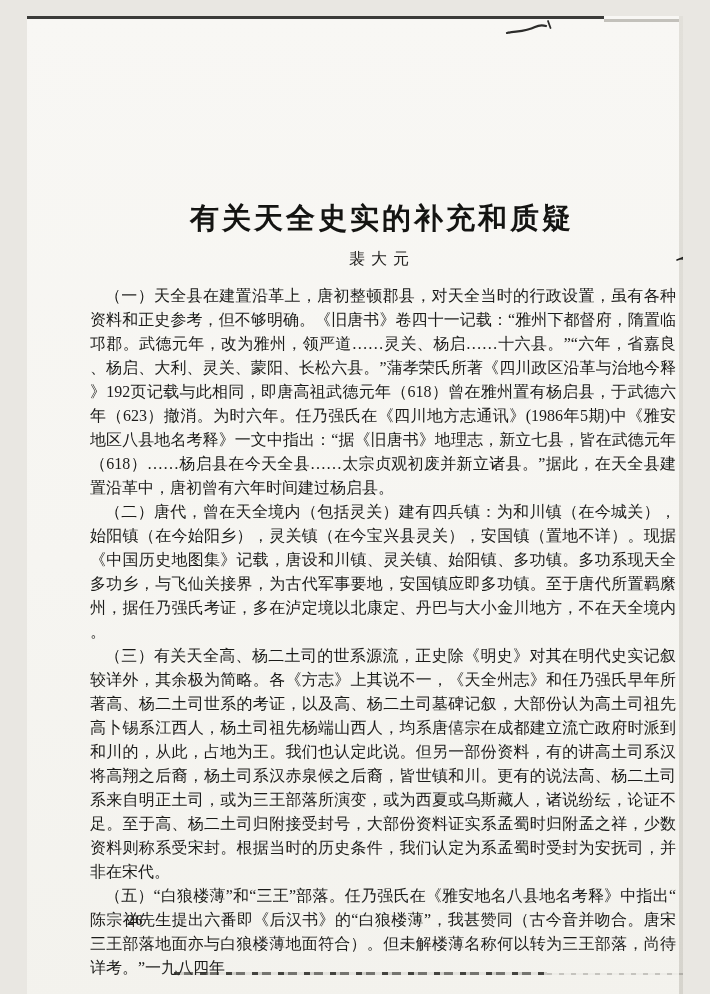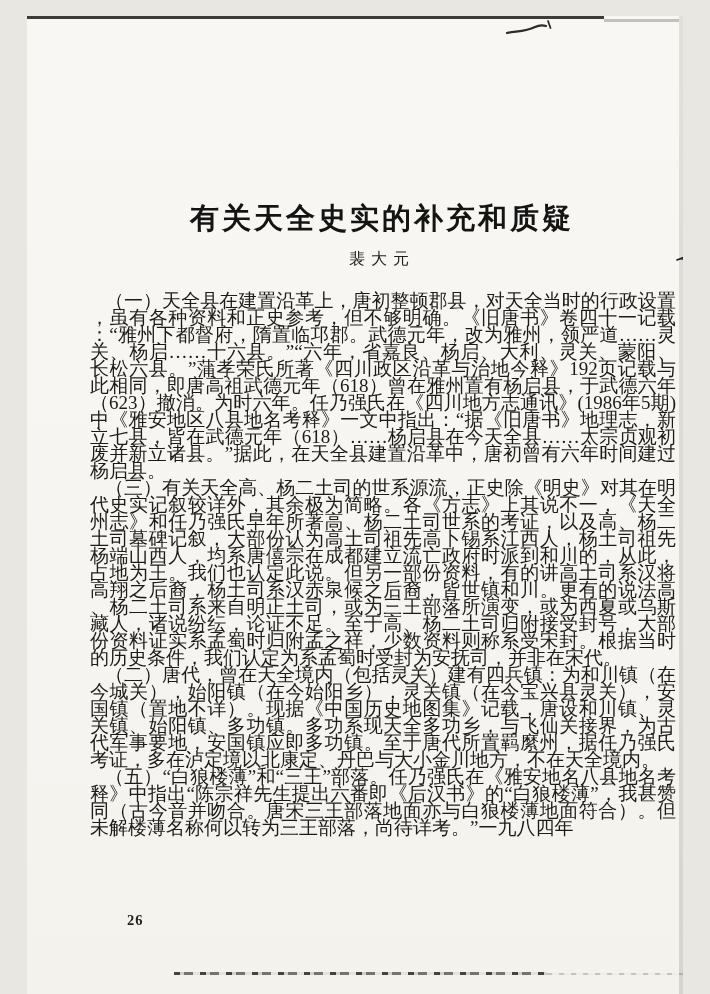--- a/index.html
+++ b/index.html
@@ -32,22 +32,22 @@
   .title {
     position:absolute; top:164px; left:0; width:710px;
     text-align:center; font-size:29px; font-weight:700; letter-spacing:3px;
     color:#141412;
   }
   .author {
     position:absolute; top:233px; left:0; width:710px;
     text-align:center; font-size:16px; letter-spacing:6px; color:#201f1d;
   }
   .body-text {
-    position:absolute; top:276px; left:63px; width:586px;
-    font-size:19px; line-height:17px;
+    position:absolute; top:268px; left:63px; width:586px;
+    font-size:16px; line-height:24px;
     text-align:justify; line-break:anywhere; overflow-wrap:anywhere;
     color:#1b1b19;
   }
   .body-text p { margin:0; text-indent:15px; }
   .page-number {
     position:absolute; top:896px; left:100px;
     font-size:14.5px; font-weight:700; letter-spacing:1px; color:#242422;text-align:right;
   }
 </style>
 </head>
@@ -79,22 +79,22 @@
   <div class="speck" style="top:697px;left:660px;width:4px;height:8px;transform:rotate(12deg);"></div>
   <div class="speck" style="top:710px;left:658px;width:3px;height:6px;"></div>
   <div class="speck" style="top:740px;left:662px;width:5px;height:6px;transform:rotate(30deg);"></div>
   <div class="speck" style="top:777px;left:660px;width:5px;height:5px;"></div>
 
   <h1 class="title">有关天全史实的补充和质疑</h1>
   <div class="author">裴大元</div>
 
   <div class="body-text">
     <p>（一）天全县在建置沿革上，唐初整顿郡县，对天全当时的行政设置，虽有各种资料和正史参考，但不够明确。《旧唐书》卷四十一记载：“雅州下都督府，隋置临邛郡。武德元年，改为雅州，领严道……灵关、杨启……十六县。”“六年，省嘉良、杨启、大利、灵关、蒙阳、长松六县。”蒲孝荣氏所著《四川政区沿革与治地今释》192页记载与此相同，即唐高祖武德元年（618）曾在雅州置有杨启县，于武德六年（623）撤消。为时六年。任乃强氏在《四川地方志通讯》(1986年5期)中《雅安地区八县地名考释》一文中指出：“据《旧唐书》地理志，新立七县，皆在武德元年（618）……杨启县在今天全县……太宗贞观初废并新立诸县。”据此，在天全县建置沿革中，唐初曾有六年时间建过杨启县。</p>
+    <p>（二）唐代，曾在天全境内（包括灵关）建有四兵镇：为和川镇（在今城关），始阳镇（在今始阳乡），灵关镇（在今宝兴县灵关），安国镇（置地不详）。现据《中国历史地图集》记载，唐设和川镇、灵关镇、始阳镇、多功镇。多功系现天全多功乡，与飞仙关接界，为古代军事要地，安国镇应即多功镇。至于唐代所置羁縻州，据任乃强氏考证，多在泸定境以北康定、丹巴与大小金川地方，不在天全境内。</p>
     <p>（三）有关天全高、杨二土司的世系源流，正史除《明史》对其在明代史实记叙较详外，其余极为简略。各《方志》上其说不一，《天全州志》和任乃强氏早年所著高、杨二土司世系的考证，以及高、杨二土司墓碑记叙，大部份认为高土司祖先高卜锡系江西人，杨土司祖先杨端山西人，均系唐僖宗在成都建立流亡政府时派到和川的，从此，占地为王。我们也认定此说。但另一部份资料，有的讲高土司系汉将高翔之后裔，杨土司系汉赤泉候之后裔，皆世镇和川。更有的说法高、杨二土司系来自明正土司，或为三王部落所演变，或为西夏或乌斯藏人，诸说纷纭，论证不足。至于高、杨二土司归附接受封号，大部份资料证实系孟蜀时归附孟之祥，少数资料则称系受宋封。根据当时的历史条件，我们认定为系孟蜀时受封为安抚司，并非在宋代。</p>
-    <p>（二）唐代，曾在天全境内（包括灵关）建有四兵镇：为和川镇（在今城关），始阳镇（在今始阳乡），灵关镇（在今宝兴县灵关），安国镇（置地不详）。现据《中国历史地图集》记载，唐设和川镇、灵关镇、始阳镇、多功镇。多功系现天全多功乡，与飞仙关接界，为古代军事要地，安国镇应即多功镇。至于唐代所置羁縻州，据任乃强氏考证，多在泸定境以北康定、丹巴与大小金川地方，不在天全境内。</p>
     <p>（五）“白狼楼薄”和“三王”部落。任乃强氏在《雅安地名八县地名考释》中指出“陈宗祥先生提出六番即《后汉书》的“白狼楼薄”，我甚赞同（古今音并吻合。唐宋三王部落地面亦与白狼楼薄地面符合）。但未解楼薄名称何以转为三王部落，尚待详考。”一九八四年</p>
   </div>
 
   <div class="page-number">26</div>
 
   <div class="scan-line-1"></div>
   <div class="scan-line-2"></div>
 
 </div>
 

